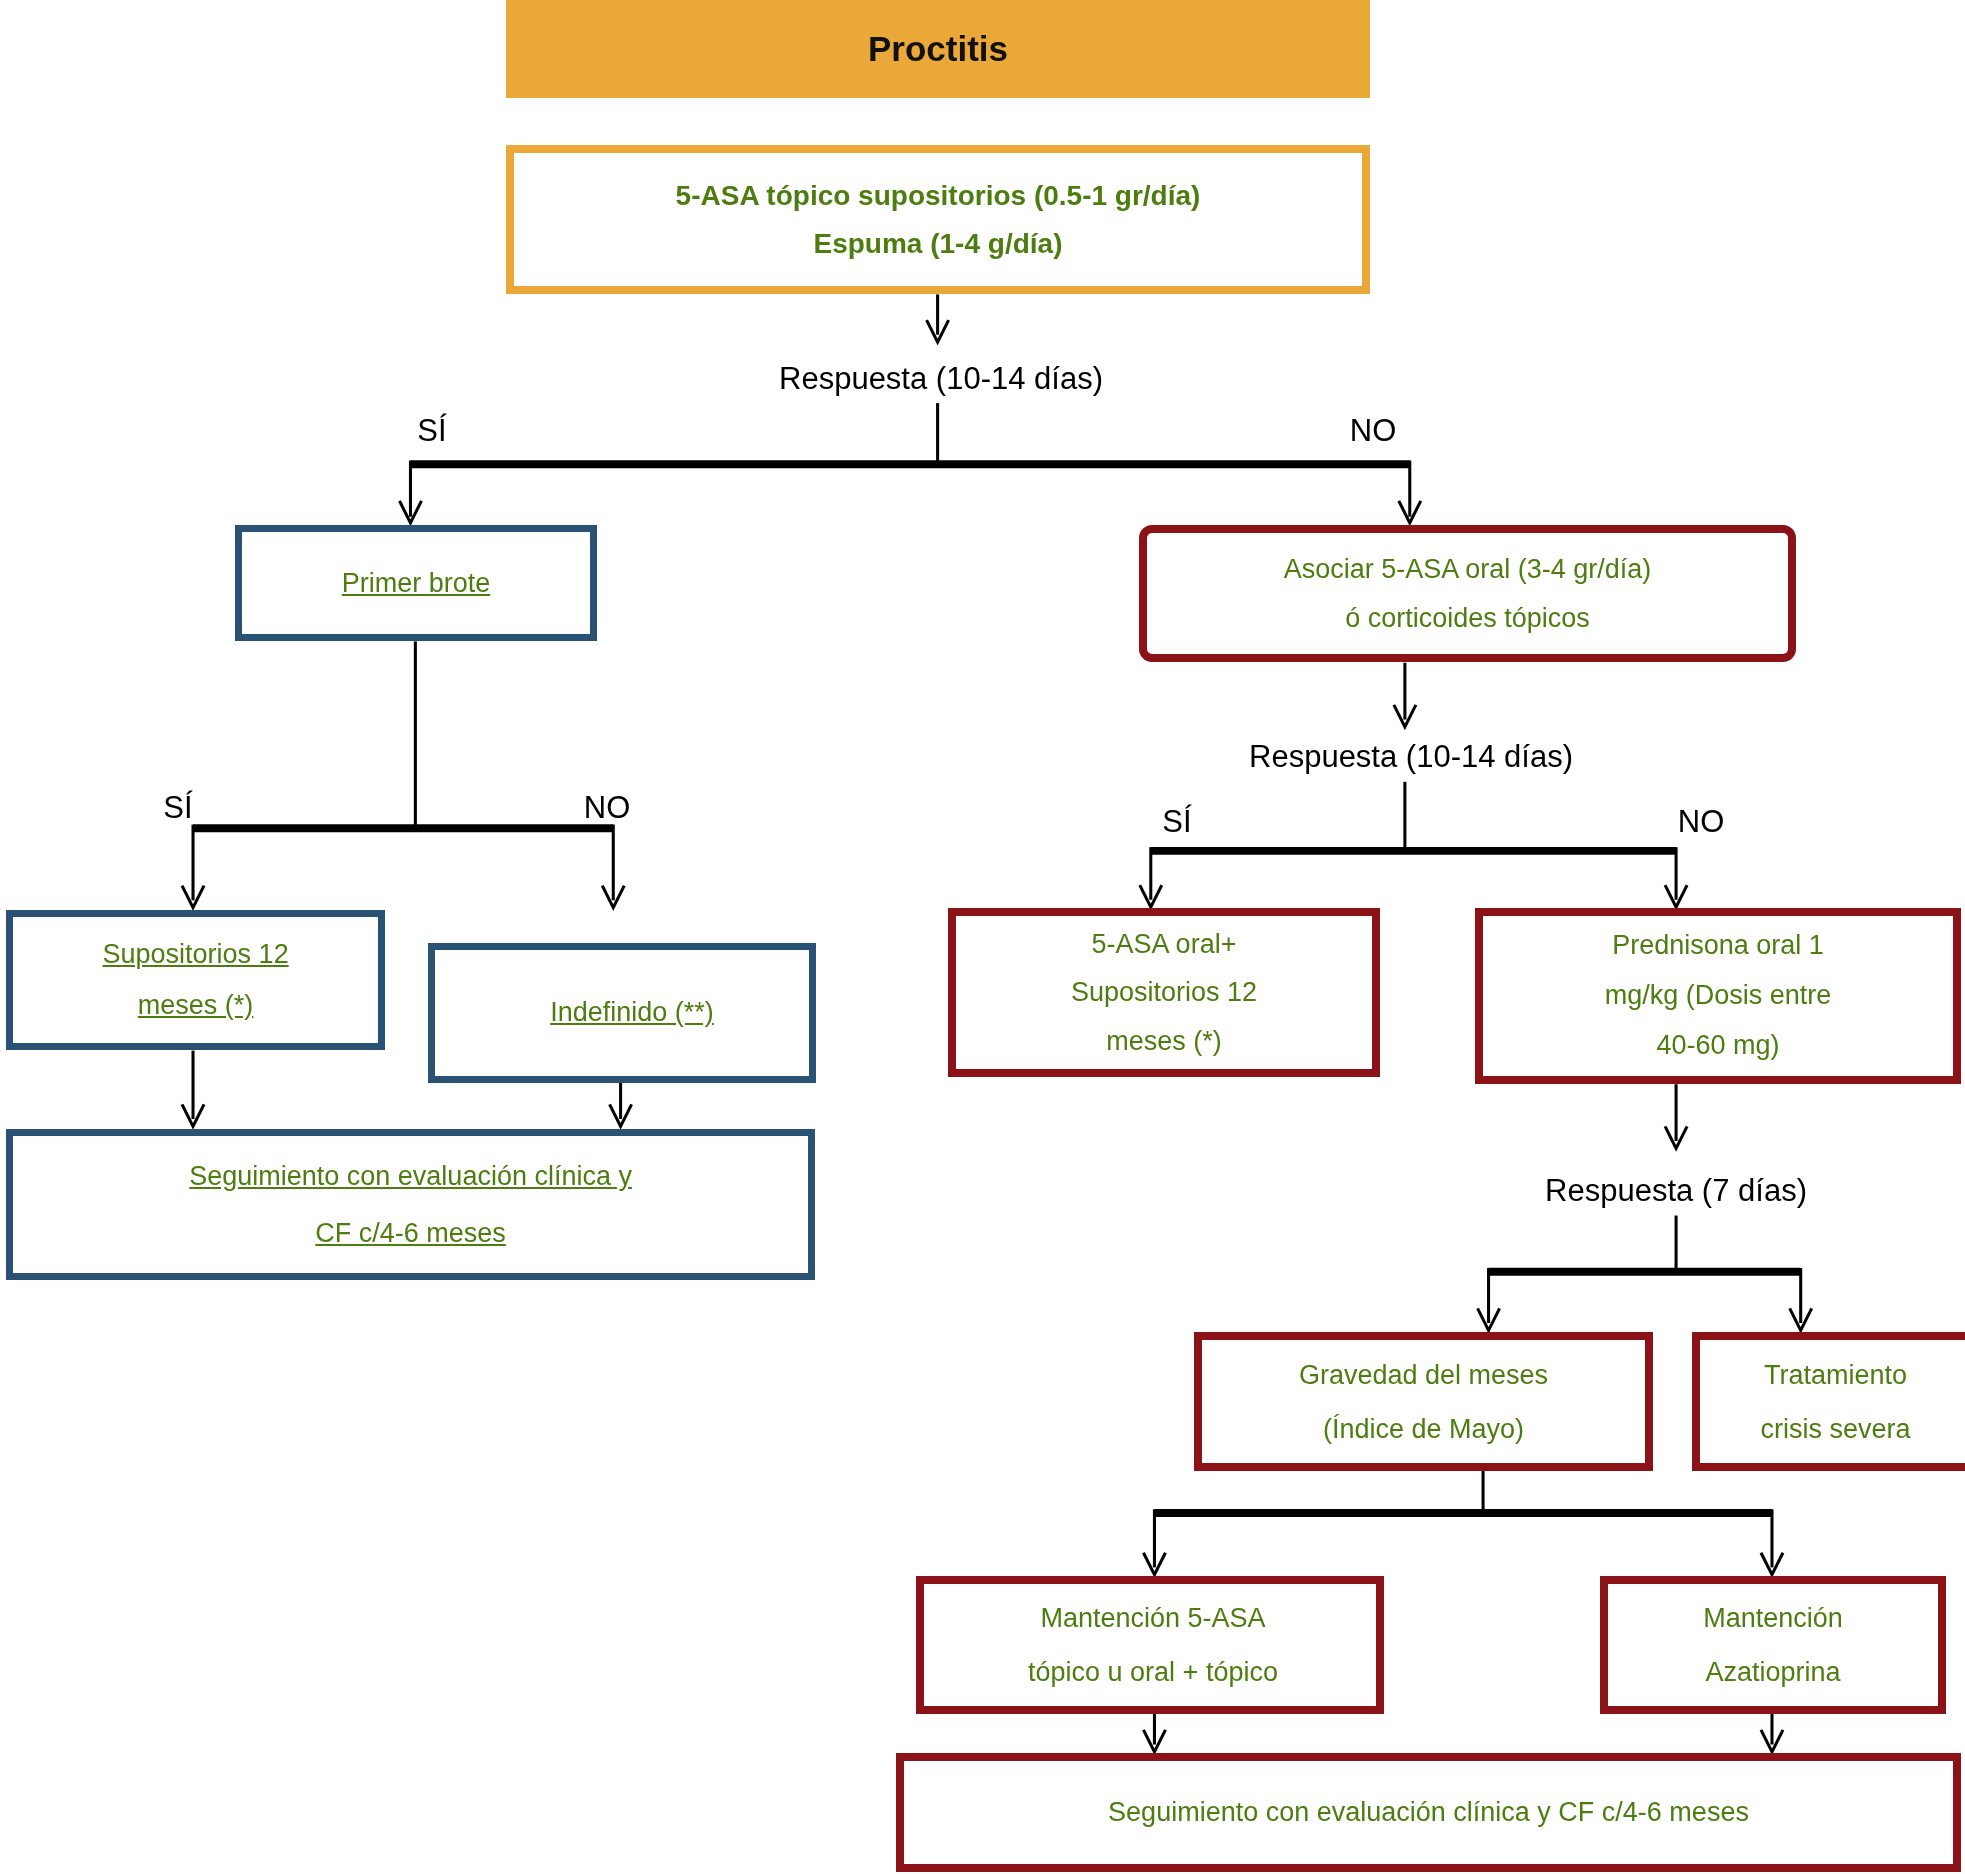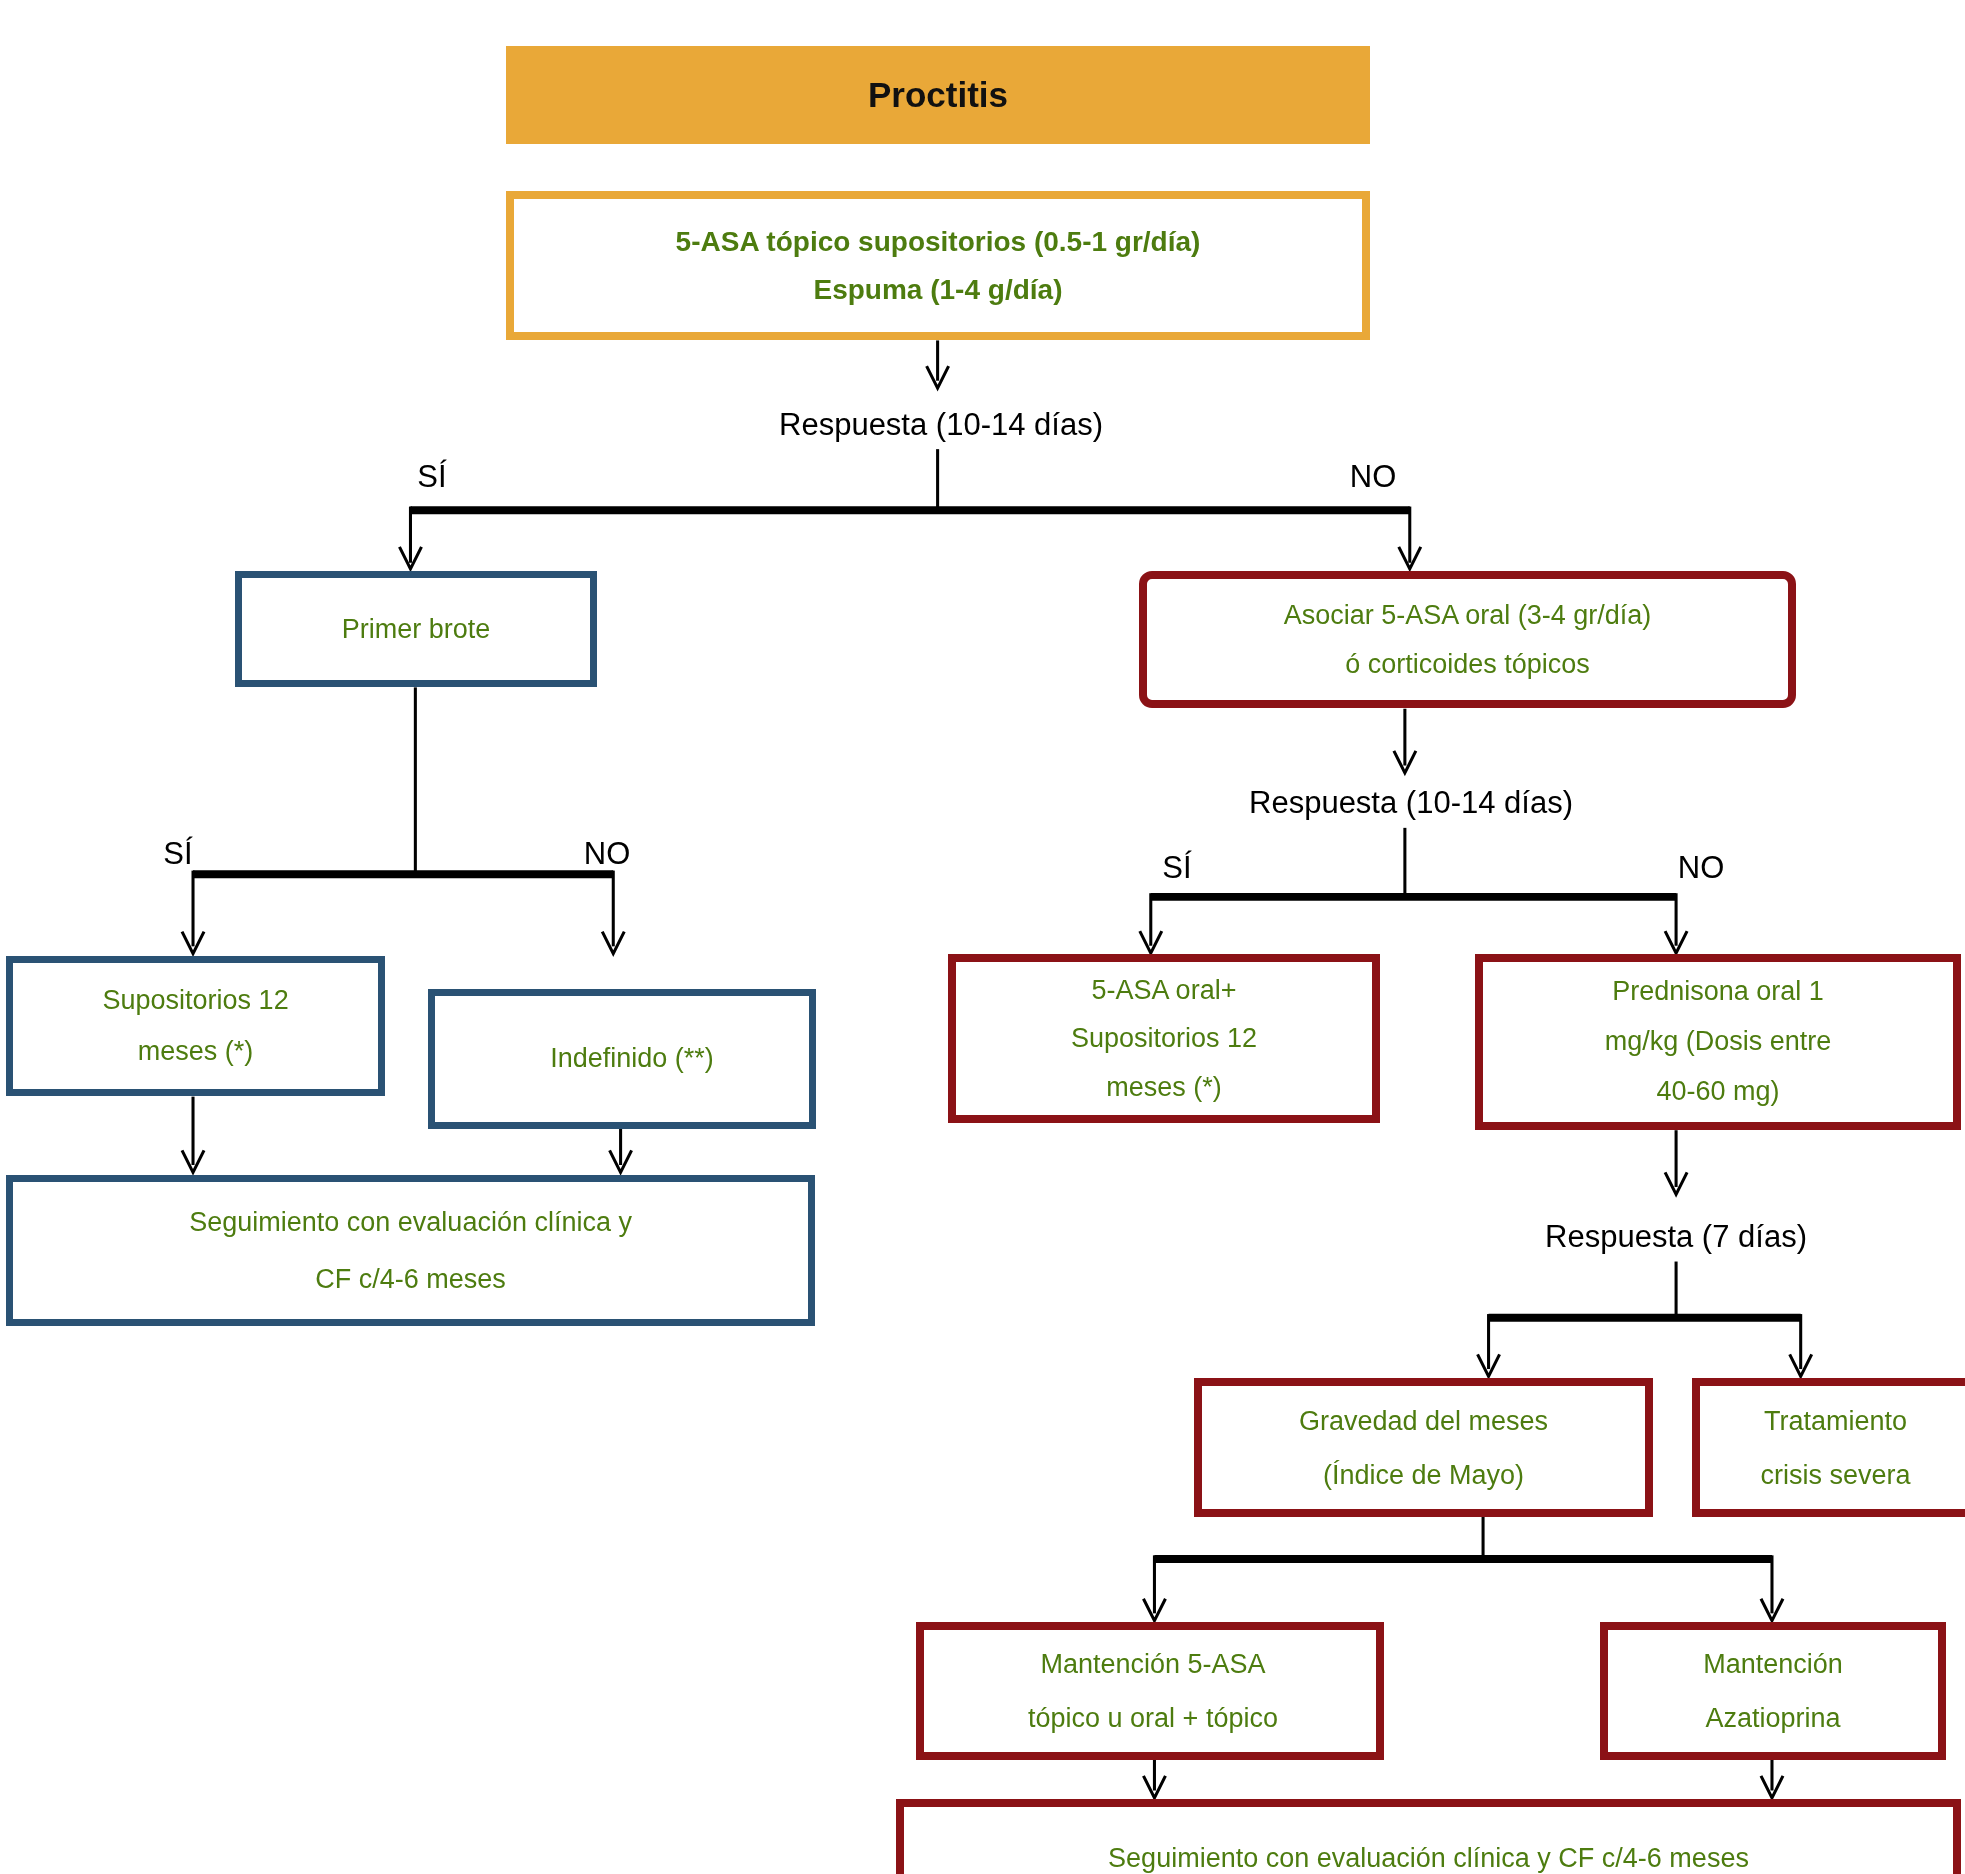--- a/index.html
+++ b/index.html
@@ -9,21 +9,20 @@
     width: 1965px;
     height: 1874px;
   }
   #canvas {
     position: relative;
     width: 1965px;
     height: 1416px;
     background: #ffffff;
     font-family: "Liberation Sans", "DejaVu Sans", sans-serif;
     color: #000000;
-    margin-top: 46px;
   }
   #edges {
     position: absolute;
     left: 0; top: 0;
     width: 1965px;
     height: 1874px;
     pointer-events: none;
   }
   .node {
     position: absolute;
@@ -39,21 +38,21 @@
     color: #4d7c0f;
   }
   .hdr {
     background: #E9A838;
     border: none;
     font-weight: bold;
     font-size: 35px;
     color: #111111;
   }
   .b-orange { border: 8.6px solid #E9A838; font-weight: bold; font-size: 28px; line-height: 1.7; }
-  .b-blue   { border: 7.3px solid #2A5274; }
+  .b-blue   { border: 7.3px solid #2A5274; text-decoration: underline; }
   .b-red    { border: 8.6px solid #8B1216; }
   .lbl {
     position: absolute;
     transform: translate(-50%, -50%);
     white-space: nowrap;
     font-size: 31px;
     color: #000000;
     text-align: center;
   }
   line, polyline { stroke: #000000; fill: none; }

